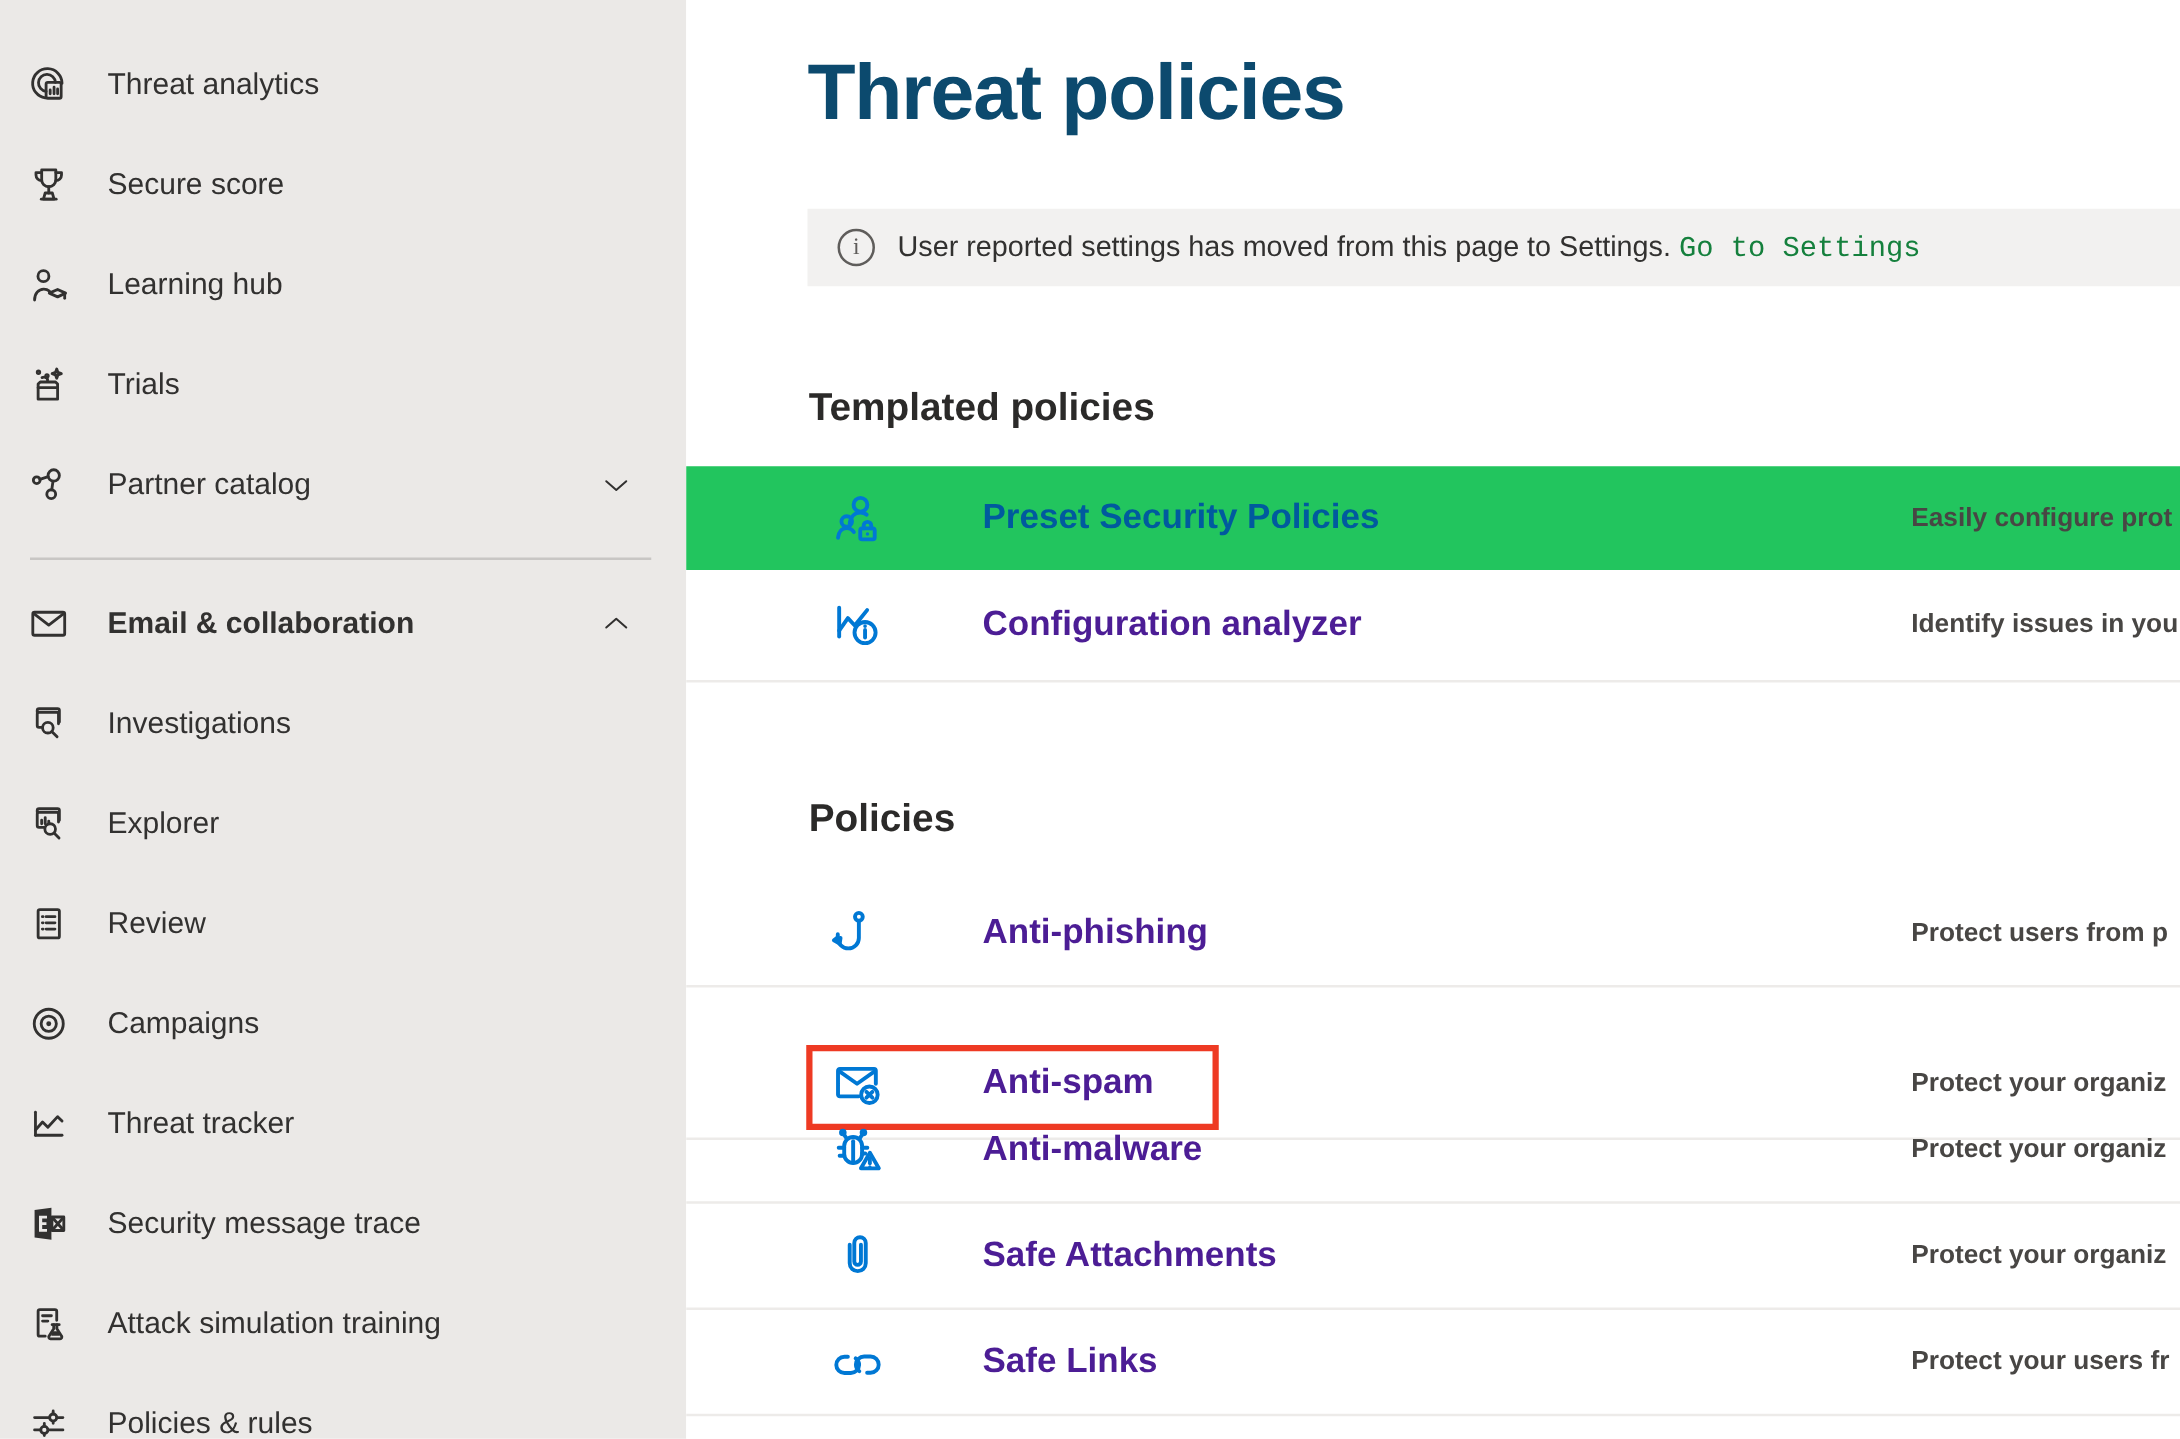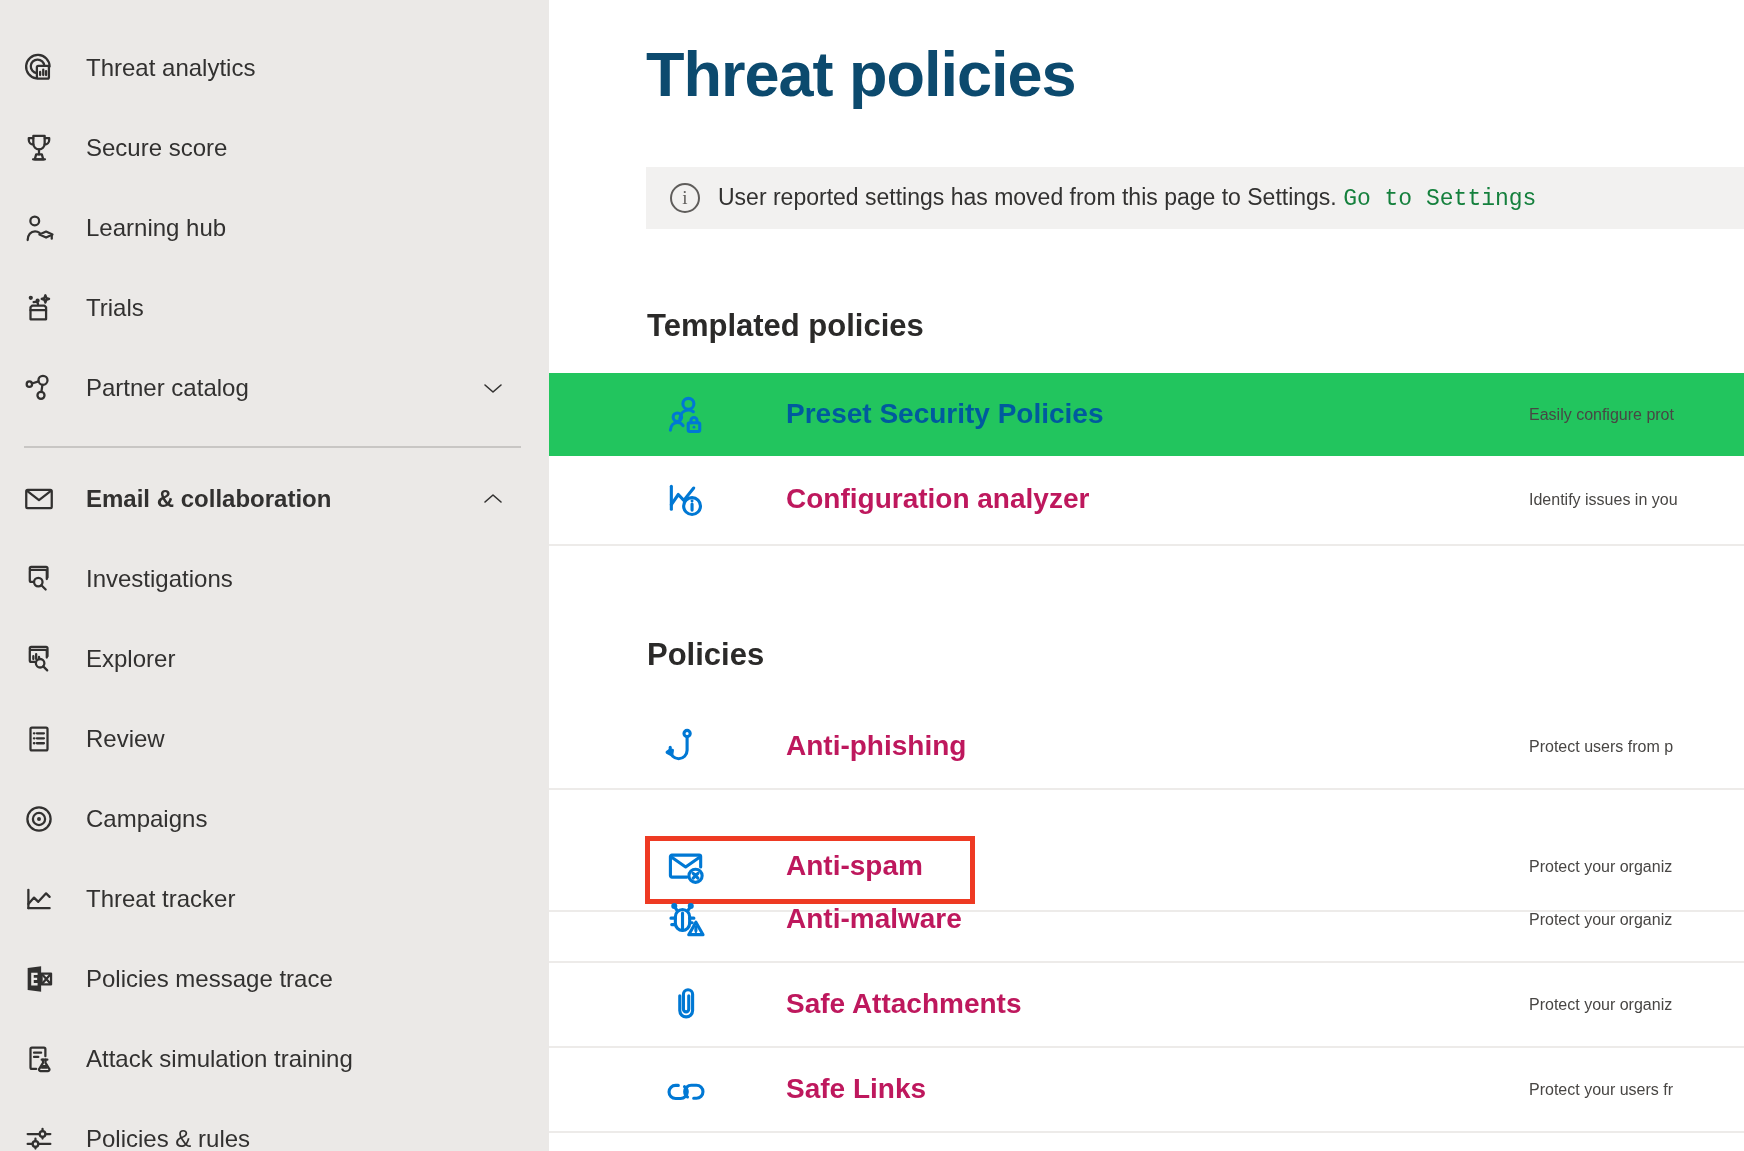--- a/index.html
+++ b/index.html
@@ -30,24 +30,24 @@
                  text-align:center; font-family:"Liberation Serif", serif; }
   .banner-text { position:absolute; left:72px; font-size:23px; color:#323130; }
   .banner-link { color:#15803d; cursor:pointer;font-family:Liberation Mono, monospace; }
 
   .sec-heading { position:absolute; font-size:31px; font-weight:bold; color:#2b2a29; white-space:nowrap; }
 
   .prow { position:absolute; left:0; width:1195px; cursor:pointer; }
   .prow .picon { position:absolute; left:115px; top:50%; width:44px; height:44px; margin-top:-22px; }
   .prow .picon svg { width:44px; height:44px; }
   .prow .plabel { position:absolute; left:237px; top:50%; transform:translateY(-54%);
-                  font-size:28px; font-weight:bold; color:#be185d; white-space:nowrap; }
+                  font-size:28px; font-weight:bold; color:#4c1d95; white-space:nowrap; }
   .prow .plabel.linkstyle { color:#005a9e; }
   .prow .pdesc { position:absolute; left:980px; top:50%; transform:translateY(-52%);
-                 font-size:16px; color:#484644; white-space:nowrap; }
+                 font-size:21px; color:#484644; white-space:nowrap;font-weight:bold; }
   .row-line { border-bottom:2px solid #edebe9; }
   .preset-bg { background:#22c55e; }
 
   .red-box { position:absolute; left:96px; top:12px; width:330px; height:68px;
              border:5px solid #ee3a23; }
 
   svg.sic  * { fill:none; stroke:#323130; stroke-width:1.6; stroke-linecap:round; stroke-linejoin:round; }
   svg.bic  * { fill:none; stroke:#0078d4; stroke-width:1.7; stroke-linecap:round; stroke-linejoin:round; }
   svg .fillD { fill:#323130; stroke:none; }
   svg .fillW { fill:#ebe9e7; stroke:none; }
@@ -204,21 +204,21 @@
 
   <div class="nav-item">
     <span class="nicon">
       <svg class="sic" viewBox="0 0 24 24">
           <path class="fillD" d="M4 4.2 13.5 3v18L4 19.8Z"></path>
           <path class="fillW" d="M6.5 7.5h4.5v1.6H8.3v2h2.4v1.6H8.3v2.2H11v1.6H6.5Z"></path>
           <rect x="13.8" y="8.2" width="6.7" height="7.6"></rect>
           <path d="M14.5 9l5.3 6M19.8 9l-5.3 6"></path>
         </svg>
     </span>
-    <span class="nav-label">Policies message trace</span>
+    <span class="nav-label">Security message trace</span>
   </div>
 
   <div class="nav-item">
     <span class="nicon">
       <svg class="sic" viewBox="0 0 24 24">
           <path d="M16.5 10V5a1 1 0 0 0-1-1H7a1 1 0 0 0-1 1v13a1 1 0 0 0 1 1h3"></path>
           <path d="M8.5 7.5h5M8.5 10.5h3"></path>
           <path d="M14.8 12.5v2.3l-2.6 4.1a1 1 0 0 0 .85 1.6h5.3a1 1 0 0 0 .85-1.6l-2.6-4.1v-2.3"></path>
           <path d="M13.9 12.5h4"></path>
           <path class="fillD" d="M13.4 18l1.1-1.7h2.6l1.1 1.7a.5.5 0 0 1-.4.8h-4a.5.5 0 0 1-.4-.8Z"></path>

